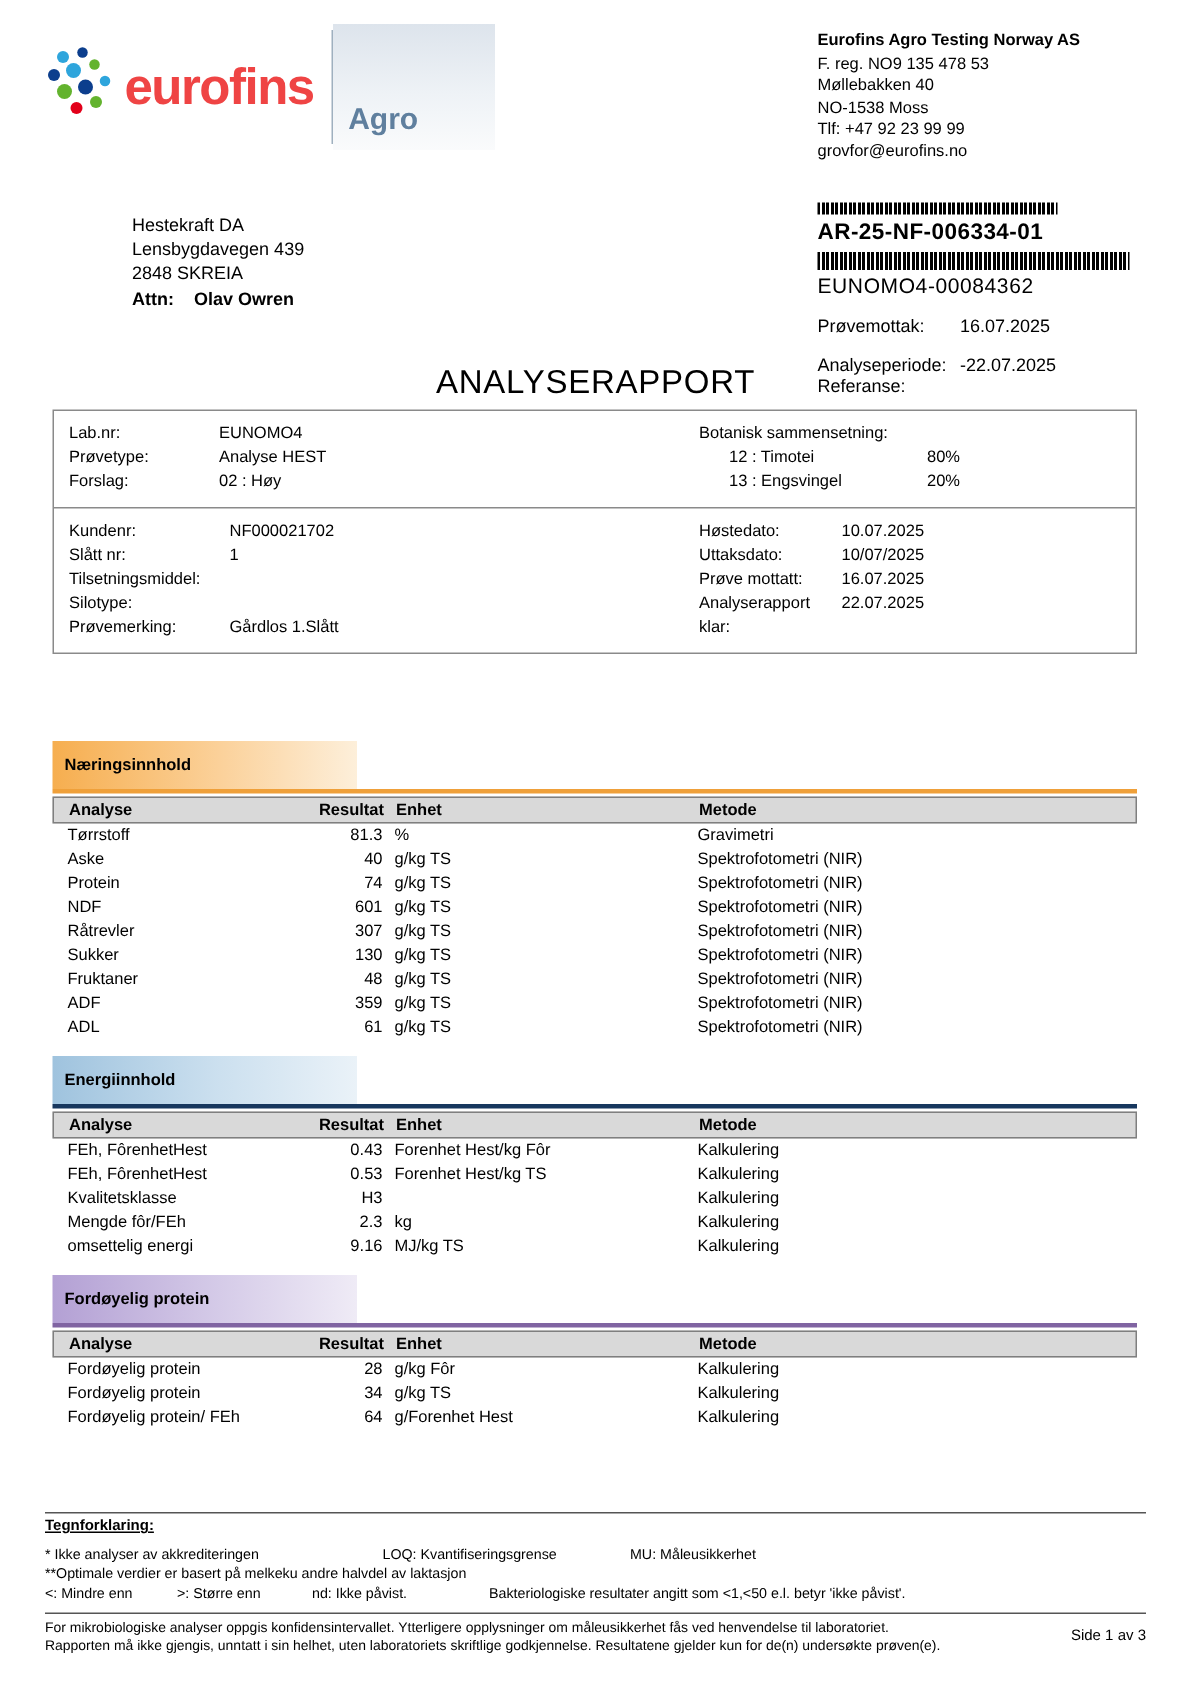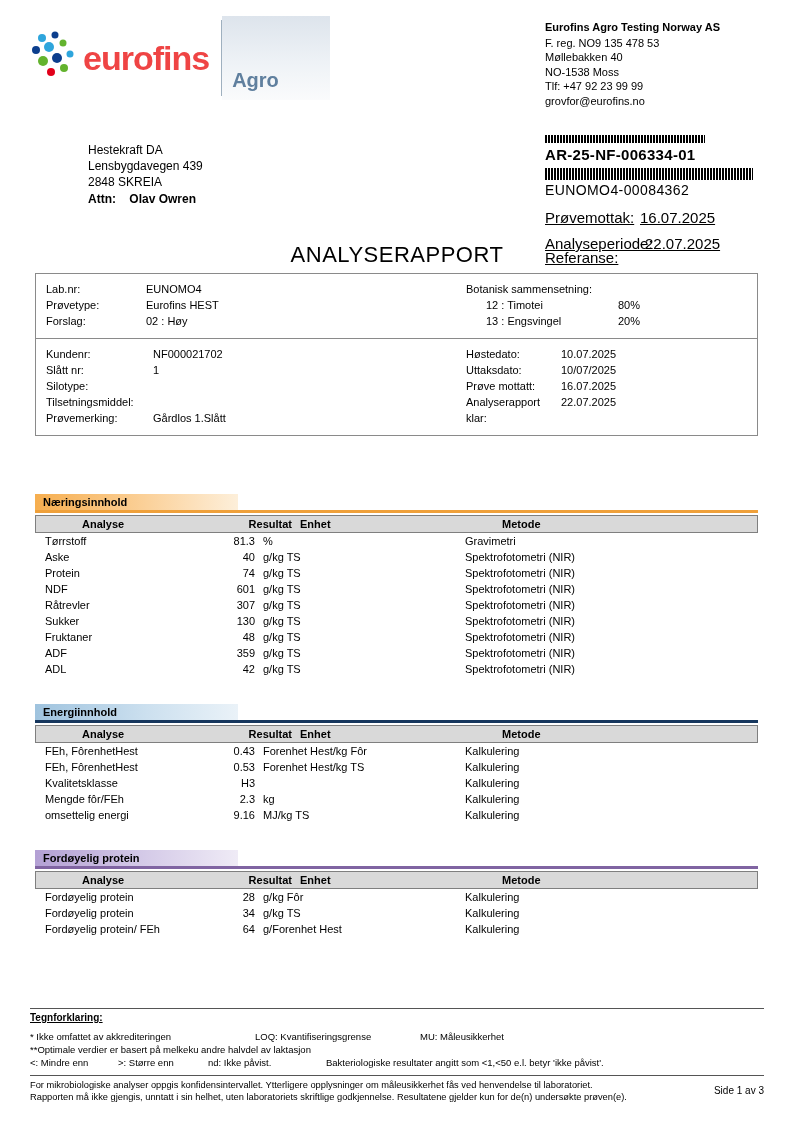--- a/index.html
+++ b/index.html
@@ -26,21 +26,21 @@
   .attn { font-weight:bold; margin-top:1px; }
   .attn-label { display:inline-block; min-width:38px; }
 
   .report-ids { position:absolute; left:545px; top:135px; width:220px; }
   .barcode-1 { height:8px; width:160px; margin-bottom:3px;
     background:repeating-linear-gradient(90deg,#000 0 2px,#fff 2px 3px); }
   .ar-number { font-size:15px; font-weight:bold; margin-bottom:5px; letter-spacing:0.3px; }
   .barcode-2 { height:12px; width:208px; margin-bottom:2px;
     background:repeating-linear-gradient(90deg,#000 0 2px,#fff 2px 3px); }
   .order-number { font-size:14px; letter-spacing:0.4px; margin-bottom:13px; }
-  .rid-row { display:flex; font-size:15px; line-height:13px; margin-bottom:1px;text-decoration:underline; }
+  .rid-row { display:flex; font-size:12px; line-height:13px; margin-bottom:1px; }
   .rid-label { width:95px; flex:0 0 auto; }
   .rid-gap { margin-top:13px; }
 
   
   .title { position:absolute; left:0; right:0; top:242px; text-align:center;
     font-size:22px; font-weight:normal; letter-spacing:0.5px; }
 
   
   .sample-box { position:absolute; left:35px; top:273px; width:723px; border:1px solid #8a8a8a; font-size:11px; }
   .sample-half { display:flex; padding:7px 0 9px; }
@@ -50,31 +50,31 @@
   .info-row { display:flex; line-height:16px; }
   .i-label { width:100px; flex:0 0 auto; }
   .i-label-b { width:107px; flex:0 0 auto; }
   .i-label-r { width:95px; flex:0 0 auto; }
   .bold { font-weight:bold; }
   .bot-row { width:174px; padding-left:20px; display:flex; justify-content:space-between; line-height:16px; }
 
   
   .sec { position:absolute; left:35px; width:723px; }
   .sec-1 { top:494px; } .sec-2 { top:704px; } .sec-3 { top:850px; }
-  .sec-strip { height:16px; width:203px; display:flex; align-items:center;
+  .sec-strip { height:32px; width:203px; display:flex; align-items:center;
     padding-left:8px; font-weight:bold; font-size:11px; }
   .sec-orange .sec-strip { background:linear-gradient(90deg,#F6AE4F 0%,#FBD19A 55%,#FDEFDA 100%); }
   .sec-orange .sec-line { height:3px; background:#EFA03A; }
   .sec-blue .sec-strip { background:linear-gradient(90deg,#9FC3DE 0%,#CCE0EF 55%,#EAF2F8 100%); }
   .sec-blue .sec-line { height:3px; background:#17375E; }
   .sec-purple .sec-strip { background:linear-gradient(90deg,#B3A0D4 0%,#D5CBE8 55%,#EFEBF6 100%); }
   .sec-purple .sec-line { height:3px; background:#8064A2; }
 
   .tbl-head, .tbl-row { display:grid; grid-template-columns:155px 65px 210px 1fr; align-items:center; }
-  .tbl-head { background:#D9D9D9; border:1px solid #7F7F7F; height:18px; font-weight:bold; margin-top:2px;padding-left:36px; }
+  .tbl-head { background:#D9D9D9; border:1px solid #7F7F7F; height:18px; font-weight:bold; margin-top:2px; }
   .tbl-row { height:16px; }
   .c-analyse { padding-left:10px; }
   .c-resultat { text-align:right; }
   .c-enhet { padding-left:8px; }
   .c-metode { }
 
   
   .legend { position:absolute; left:30px; right:30px; top:1008px; font-size:9.5px; line-height:12.5px; }
   .hairline { border-top:1px solid #555; }
   .legend-heading { font-weight:bold; text-decoration:underline; font-size:10px; margin:3px 0 6px; }
@@ -158,21 +158,21 @@
 
   <div class="sample-box">
     <div class="sample-half">
       <div class="s-left">
         <div class="info-row">
             <span class="i-label">Lab.nr:</span>
             <span>EUNOMO4</span>
           </div>
         <div class="info-row">
             <span class="i-label">Prøvetype:</span>
-            <span>Eurofins HEST</span>
+            <span>Analyse HEST</span>
           </div>
         <div class="info-row">
             <span class="i-label">Forslag:</span>
             <span>02 : Høy</span>
           </div>
       </div>
       <div class="s-right">
         <div class="info-row">Botanisk sammensetning:</div>
         <div class="bot-row">
           <span>12 : Timotei</span>
@@ -188,25 +188,25 @@
       <div class="s-left">
         <div class="info-row">
             <span class="i-label-b">Kundenr:</span>
             <span>NF000021702</span>
           </div>
         <div class="info-row">
             <span class="i-label-b">Slått nr:</span>
             <span>1</span>
           </div>
         <div class="info-row">
+            <span class="i-label-b">Tilsetningsmiddel:</span>
+            <span></span>
+          </div>
+        <div class="info-row">
             <span class="i-label-b">Silotype:</span>
-            <span></span>
-          </div>
-        <div class="info-row">
-            <span class="i-label-b">Tilsetningsmiddel:</span>
             <span></span>
           </div>
         <div class="info-row">
             <span class="i-label-b">Prøvemerking:</span>
             <span>Gårdlos 1.Slått</span>
           </div>
       </div>
       <div class="s-right">
         <div class="info-row">
             <span class="i-label-r">Høstedato:</span>
@@ -280,21 +280,21 @@
         <span class="c-metode">Spektrofotometri (NIR)</span>
       </div>
     <div class="tbl-row">
         <span class="c-analyse">ADF</span>
         <span class="c-resultat">359</span>
         <span class="c-enhet">g/kg TS</span>
         <span class="c-metode">Spektrofotometri (NIR)</span>
       </div>
     <div class="tbl-row">
         <span class="c-analyse">ADL</span>
-        <span class="c-resultat">42</span>
+        <span class="c-resultat">61</span>
         <span class="c-enhet">g/kg TS</span>
         <span class="c-metode">Spektrofotometri (NIR)</span>
       </div>
   </section>
 
   <section class="sec sec-2 sec-blue">
     <div class="sec-strip">Energiinnhold</div>
     <div class="sec-line"></div>
     <div class="tbl-head">
       <span class="c-analyse">Analyse</span>
@@ -360,21 +360,21 @@
         <span class="c-resultat">64</span>
         <span class="c-enhet">g/Forenhet Hest</span>
         <span class="c-metode">Kalkulering</span>
       </div>
   </section>
 
   <div class="legend">
     <div class="hairline"></div>
     <div class="legend-heading">Tegnforklaring:</div>
     <div class="legend-row">
-      <span class="lg-w1">* Ikke omfattet av akkrediteringen</span>
+      <span class="lg-w1">* Ikke analyser av akkrediteringen</span>
       <span class="lg-w2">LOQ: Kvantifiseringsgrense</span>
       <span>MU: Måleusikkerhet</span>
     </div>
     <div class="legend-single">**Optimale verdier er basert på melkeku andre halvdel av laktasjon</div>
     <div class="legend-row">
       <span class="lg-w3">&lt;: Mindre enn</span>
       <span class="lg-w4">&gt;: Større enn</span>
       <span class="lg-w5">nd: Ikke påvist.</span>
       <span>Bakteriologiske resultater angitt som &lt;1,&lt;50 e.l. betyr 'ikke påvist'.</span>
     </div>

